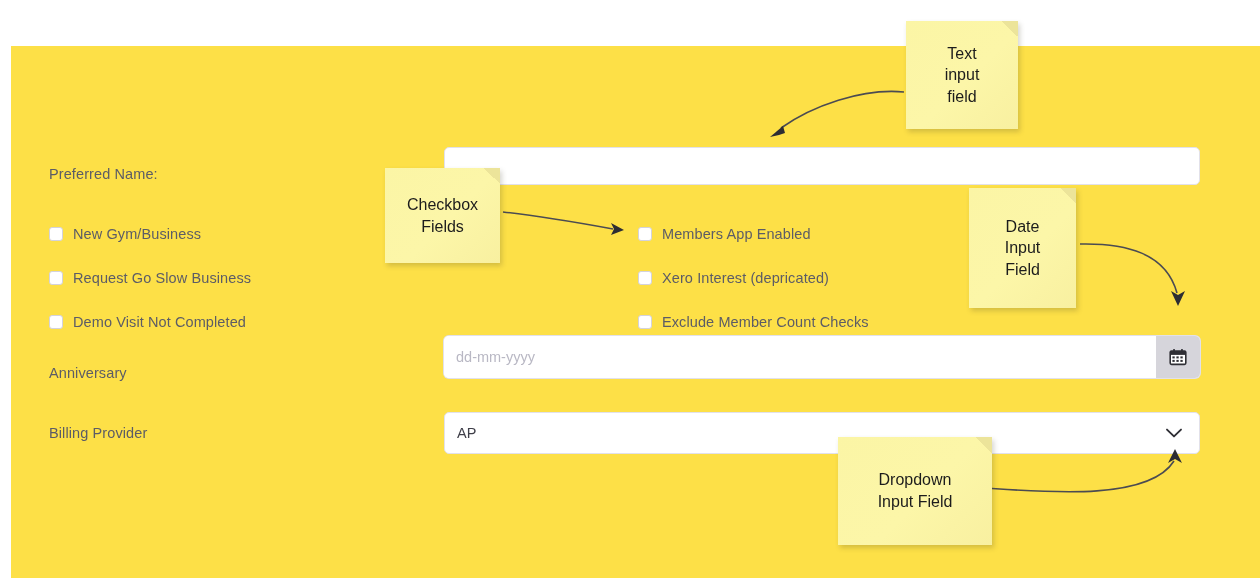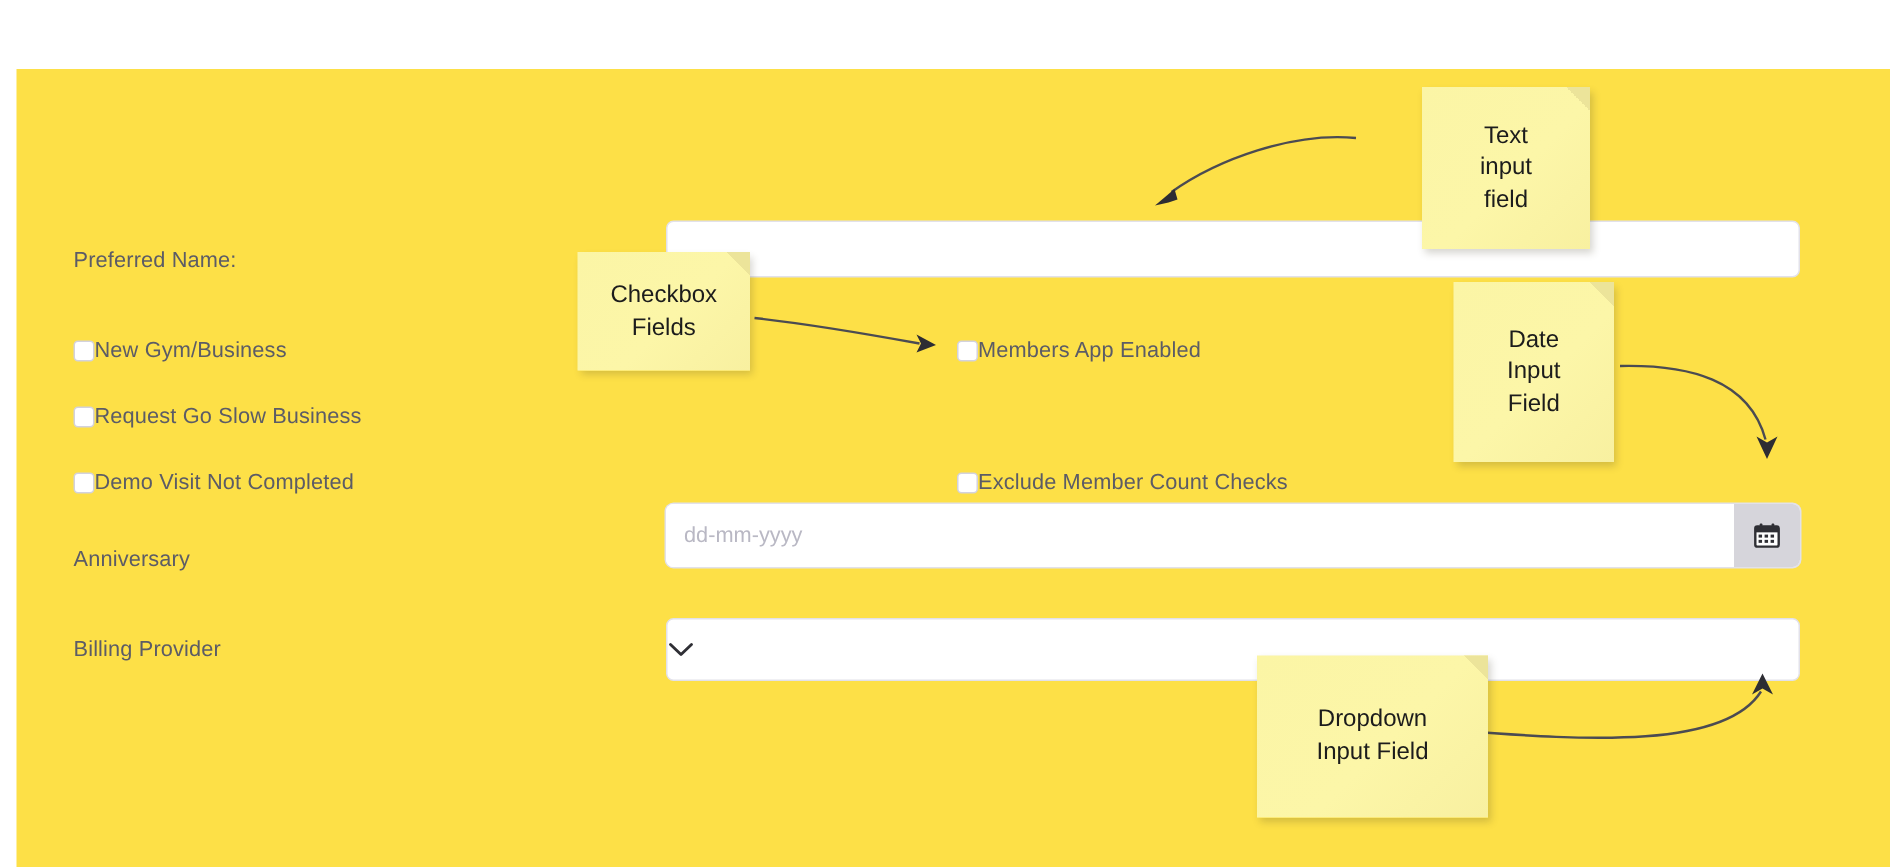--- a/index.html
+++ b/index.html
@@ -57,20 +57,21 @@
     padding: 0 12px;
     outline: none;
   }
   .text-input::placeholder { color: #b9b8c4; }
 
   
   .checkbox-row {
     position: absolute;
     display: flex;
     align-items: center;
+    gap: 10px;
     white-space: nowrap;
     justify-content: flex-end;
   }
   .checkbox-box {
     width: 14px;
     height: 14px;
     box-sizing: border-box;
     background: #ffffff;
     border: 1px solid #d3d2dd;
     border-radius: 3px;
@@ -195,20 +196,24 @@
     <span class="checkbox-label">Request Go Slow Business</span>
   </div>
   <div class="checkbox-row" style="left:38px; top:268px;">
     <span class="checkbox-box"></span>
     <span class="checkbox-label">Demo Visit Not Completed</span>
   </div>
 
   <div class="checkbox-row" style="left:627px; top:180px;">
     <span class="checkbox-box"></span>
     <span class="checkbox-label">Members App Enabled</span>
+  </div>
+  <div class="checkbox-row" style="left:627px; top:224px;">
+    <span class="checkbox-box"></span>
+    <span class="checkbox-label">Xero Interest (depricated)</span>
   </div>
   <div class="checkbox-row" style="left:627px; top:268px;">
     <span class="checkbox-box"></span>
     <span class="checkbox-label">Exclude Member Count Checks</span>
   </div>
 
   <div class="form-row">
     <span class="field-label" style="left:38px; top:319px;">Anniversary</span>
 
     <div id="date-input-group" style="left:433px; top:290px; width:756px; height:42px;">
@@ -229,20 +234,21 @@
           </g>
         </svg>
       </button>
     </div>
   </div>
 
   <div class="form-row">
     <span class="field-label" style="left:38px; top:379px;">Billing Provider</span>
 
     <div id="billing-select-wrap" style="left:433px; top:366px; width:756px; height:42px;">
+      <span id="billing-select-value">AP</span>
       <span id="billing-chevron">
         <svg width="18" height="12" viewBox="0 0 18 12">
           <path d="M2 2.6 L9 9.4 L16 2.6" fill="none" stroke="#2f2f35" stroke-width="1.9" stroke-linecap="round" stroke-linejoin="round"></path>
         </svg>
       </span>
     </div>
   </div>
 
 </div>
 
@@ -262,26 +268,26 @@
     <path class="anno-arrow" d="M1080,244 C1126,243 1166,253 1177,293"></path>
     <path class="anno-head" d="M1171,291 L1178,306 L1185,291 L1178,295 Z"></path>
   </g>
 
   <g>
     <path class="anno-arrow" d="M972,487 C1060,494 1150,499 1174,461"></path>
     <path class="anno-head" d="M1168,463 L1175,449 L1182,463 L1175,459 Z"></path>
   </g>
 </svg>
 
-<div class="sticky-note" style="left:948px; top:21px; width:112px; height:108px;margin-top:37px;">
+<div class="sticky-note" style="left:906px; top:21px; width:112px; height:108px;">
   <span class="note-fold"></span>
   <span class="note-text">Text<br>input<br>field</span>
 </div>
 
-<div class="sticky-note" style="left:385px; top:168px; width:115px; height:79px;">
+<div class="sticky-note" style="left:385px; top:168px; width:115px; height:95px;">
   <span class="note-fold"></span>
   <span class="note-text">Checkbox<br>Fields</span>
 </div>
 
 <div class="sticky-note" style="left:969px; top:188px; width:107px; height:120px;">
   <span class="note-fold"></span>
   <span class="note-text">Date<br>Input<br>Field</span>
 </div>
 
 <div class="sticky-note" style="left:838px; top:437px; width:154px; height:108px;">

